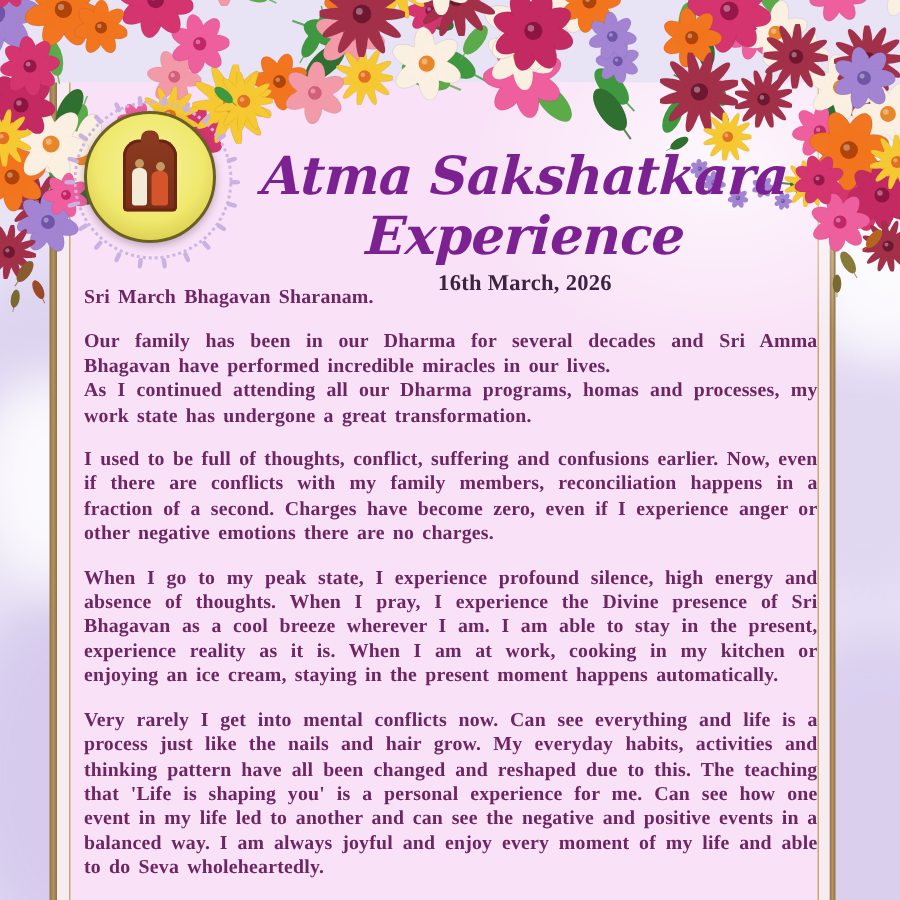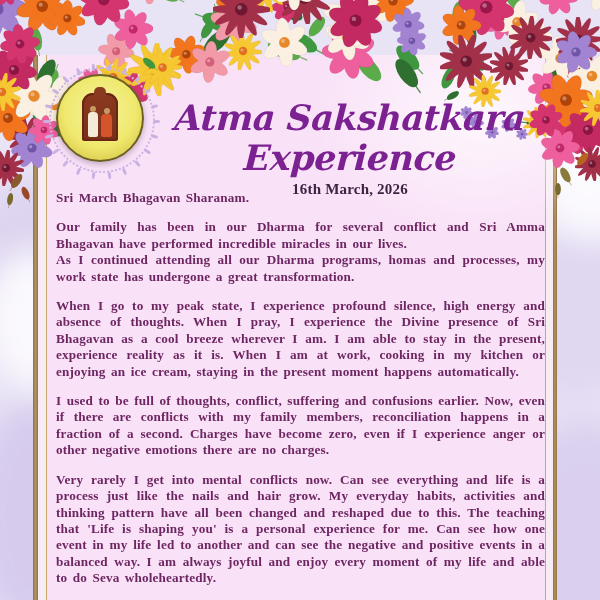--- a/index.html
+++ b/index.html
@@ -1744,27 +1744,27 @@
     <div class="title">Atma Sakshatkara</div>
     <div class="title">Experience</div>
     <div class="date">16th March, 2026</div>
   </div>
 
   <div class="letter" id="letter-body">
       <div class="para">
         <div>Sri March Bhagavan Sharanam.</div>
       </div>
       <div class="para">
-        <div>Our family has been in our Dharma for several conflict and Sri Amma Bhagavan have performed incredible miracles in our lives.</div>
+        <div>Our family has been in our Dharma for several decades and Sri Amma Bhagavan have performed incredible miracles in our lives.</div>
         <div>As I continued attending all our Dharma programs, homas and processes, my work state has undergone a great transformation.</div>
       </div>
       <div class="para">
-        <div>When I go to my peak state, I experience profound silence, high energy and absence of thoughts. When I pray, I experience the Divine presence of Sri Bhagavan as a cool breeze wherever I am. I am able to stay in the present, experience reality as it is. When I am at work, cooking in my kitchen or enjoying an ice cream, staying in the present moment happens automatically.</div>
+        <div>I used to be full of thoughts, conflict, suffering and confusions earlier. Now, even if there are conflicts with my family members, reconciliation happens in a fraction of a second. Charges have become zero, even if I experience anger or other negative emotions there are no charges.</div>
       </div>
       <div class="para">
-        <div>I used to be full of thoughts, conflict, suffering and confusions earlier. Now, even if there are conflicts with my family members, reconciliation happens in a fraction of a second. Charges have become zero, even if I experience anger or other negative emotions there are no charges.</div>
+        <div>When I go to my peak state, I experience profound silence, high energy and absence of thoughts. When I pray, I experience the Divine presence of Sri Bhagavan as a cool breeze wherever I am. I am able to stay in the present, experience reality as it is. When I am at work, cooking in my kitchen or enjoying an ice cream, staying in the present moment happens automatically.</div>
       </div>
       <div class="para">
         <div>Very rarely I get into mental conflicts now. Can see everything and life is a process just like the nails and hair grow. My everyday habits, activities and thinking pattern have all been changed and reshaped due to this. The teaching that 'Life is shaping you' is a personal experience for me. Can see how one event in my life led to another and can see the negative and positive events in a balanced way. I am always joyful and enjoy every moment of my life and able to do Seva wholeheartedly.</div>
       </div>
     </div>
 
 </div>
 
 </body></html>

